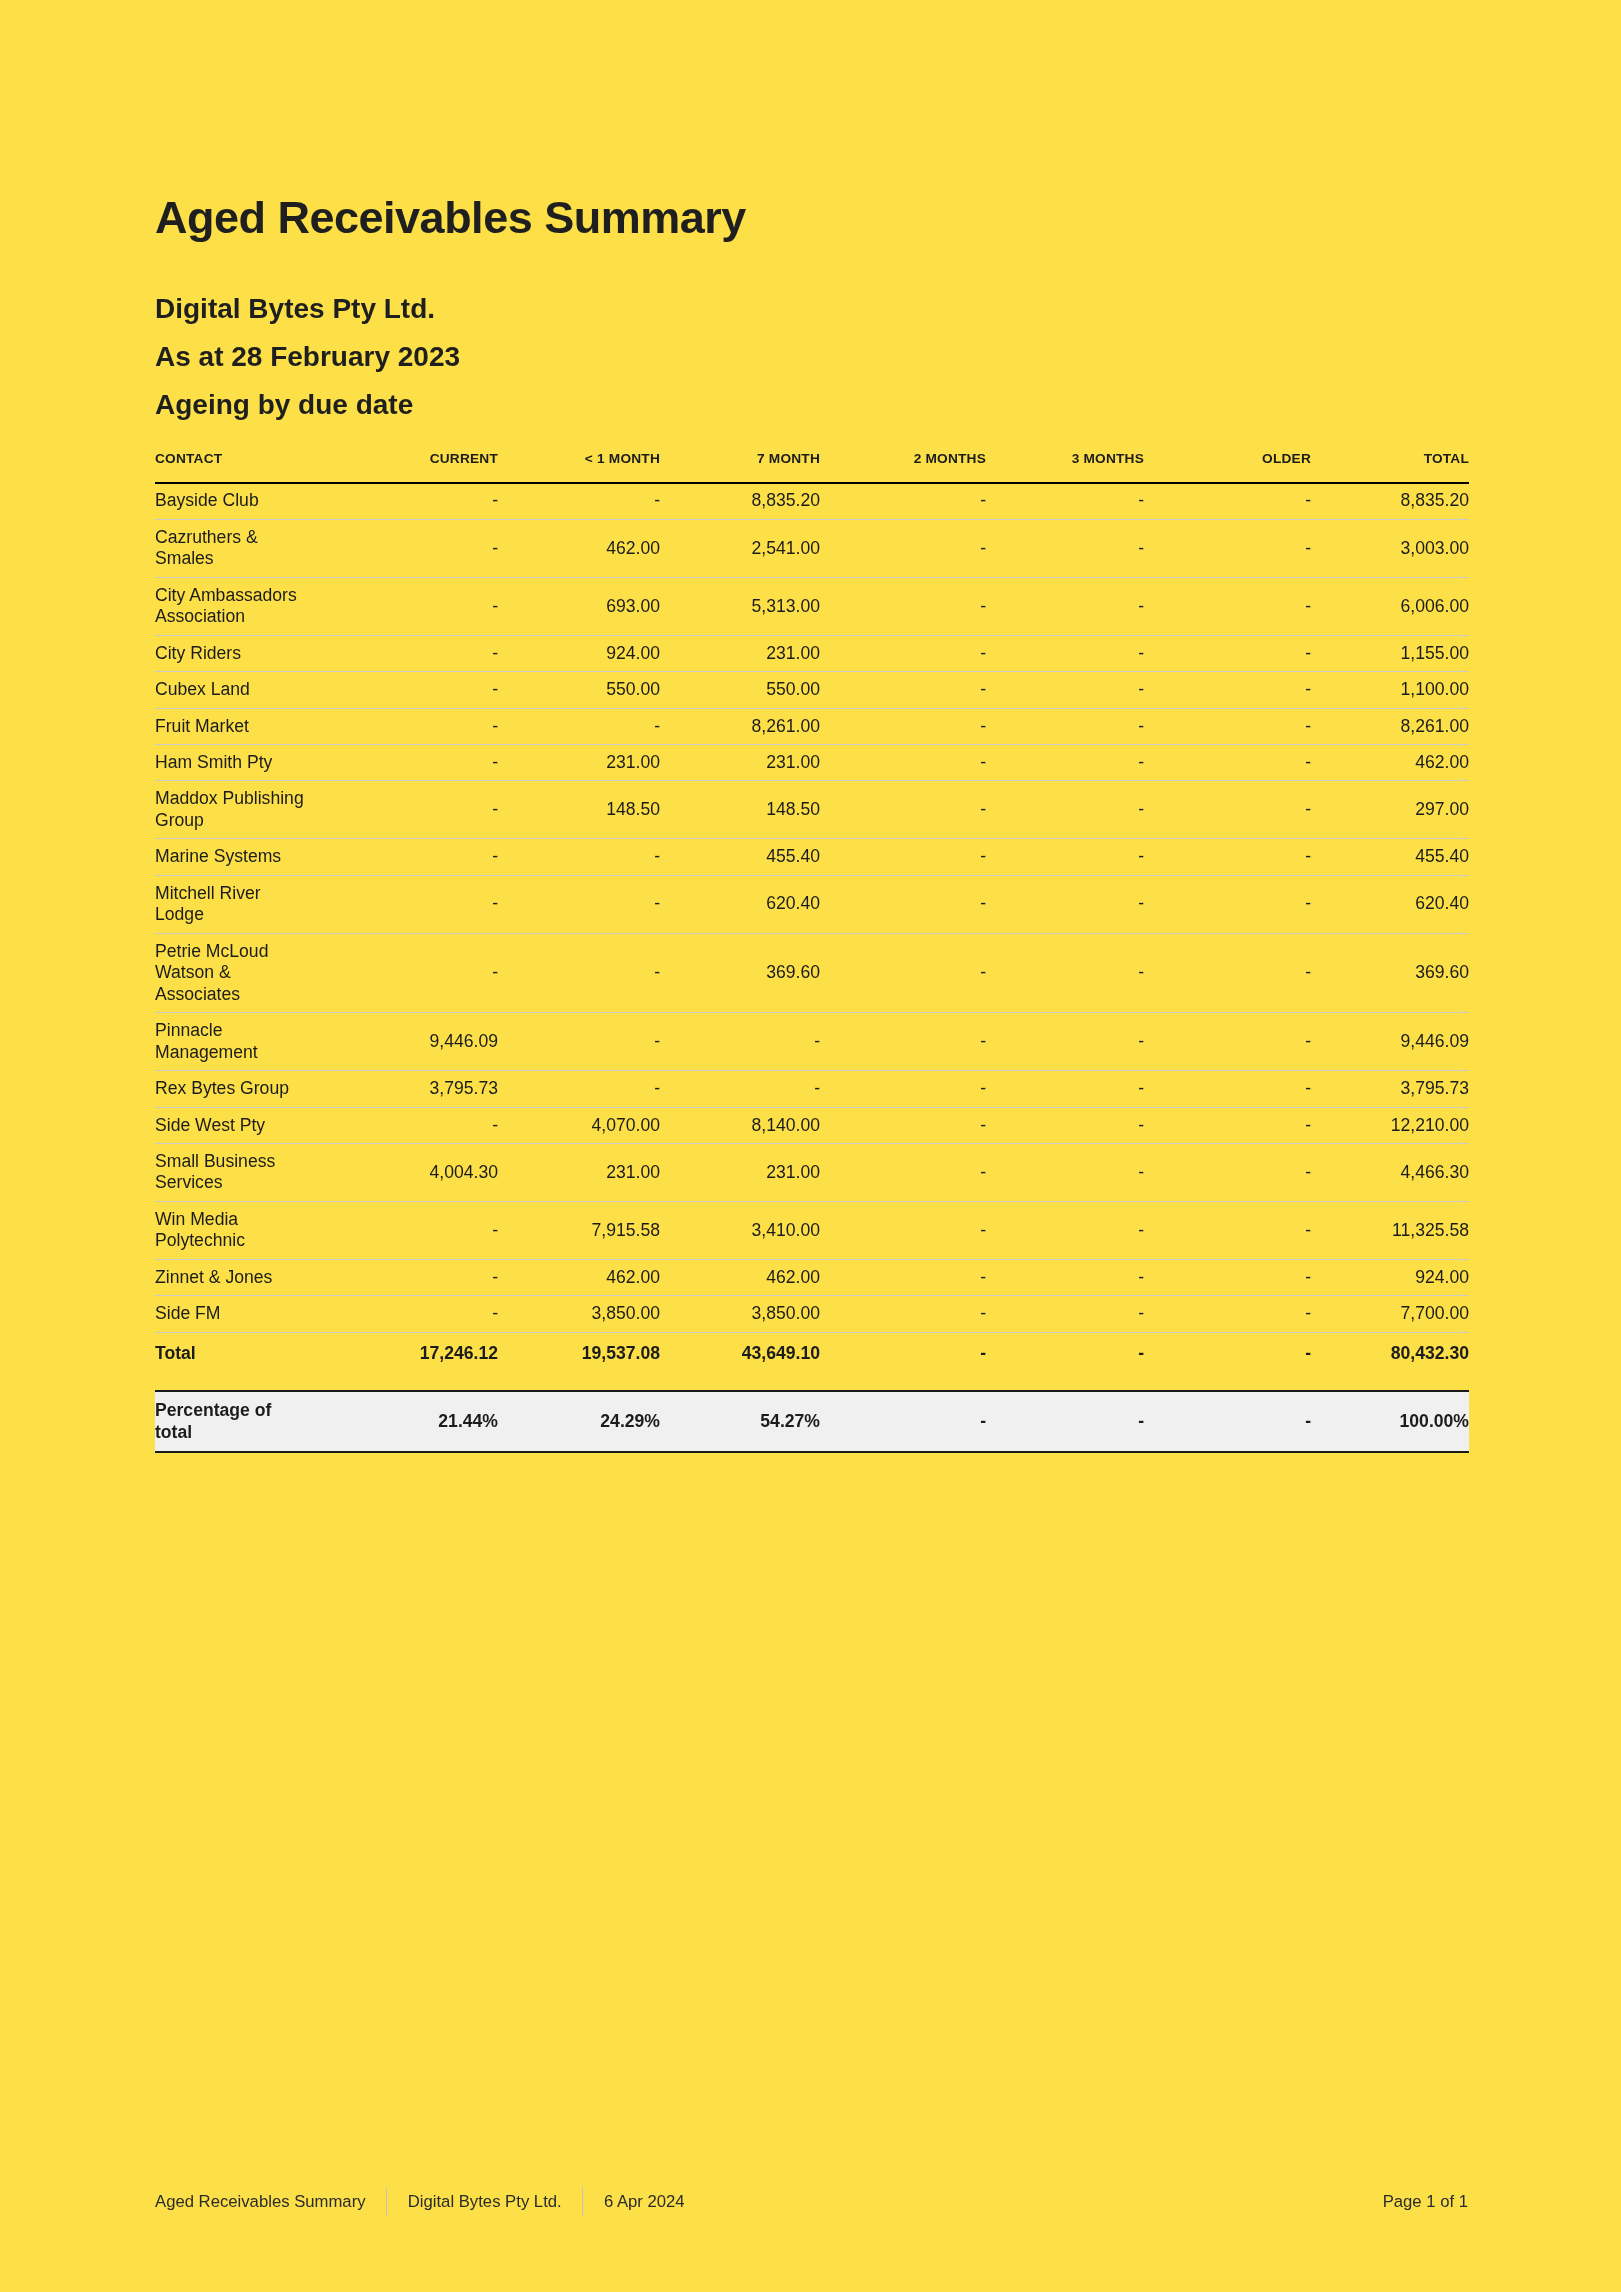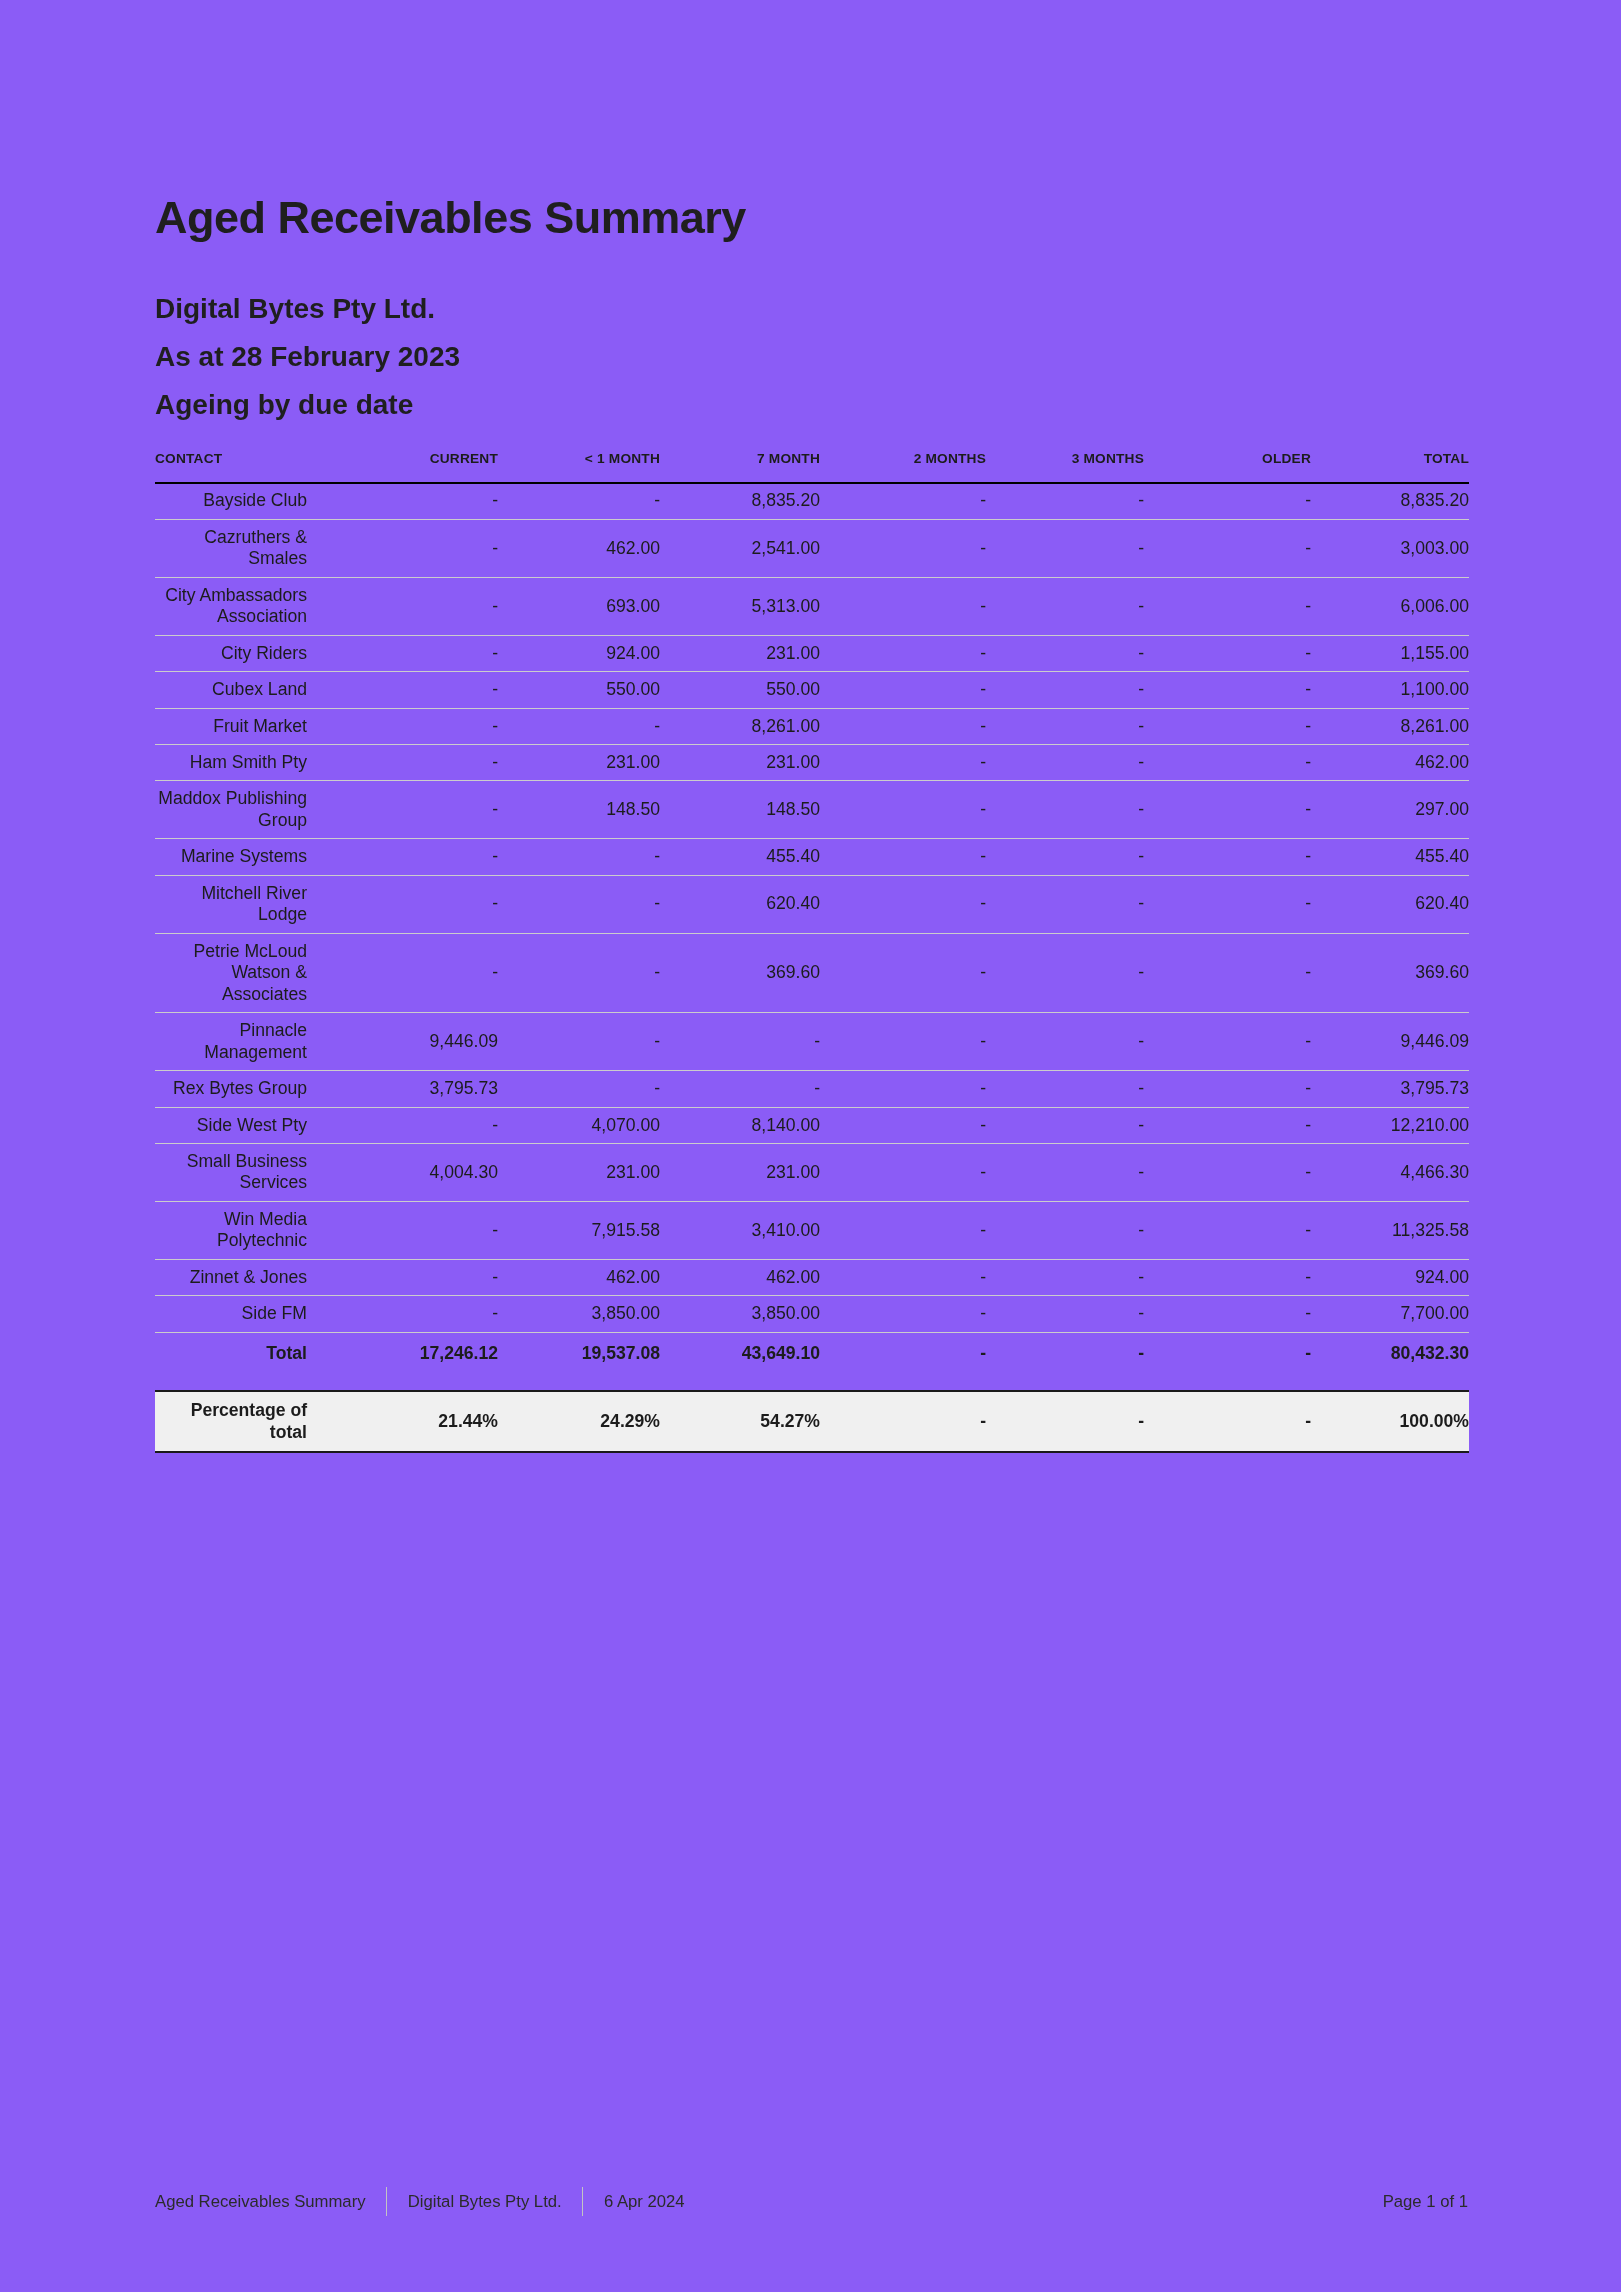--- a/index.html
+++ b/index.html
@@ -1,20 +1,20 @@
 <!DOCTYPE html>
 <html><head>
 <meta charset="utf-8">
 <style>
   html, body { margin: 0; padding: 0; background: #ffffff; }
   .page {
     position: relative;
     width: 1621px;
     height: 2293px;
-    background: #8b5cf6;
+    background: #fde047;
     font-family: "Liberation Sans", sans-serif;
     color: #1c1c1c;
     overflow: hidden;
   }
   .content {
     position: absolute;
     left: 155px;
     top: 0;
     width: 1313px;
   }
@@ -65,21 +65,21 @@
 
   table.aged td {
     font-size: 17.6px;
     line-height: 21.6px;
     text-align: right;
     vertical-align: middle;
     padding: 6.9px 0;
     border-bottom: 1px solid #cccccc;
     color: #1c1c1c;
   }
-  table.aged td:first-child { text-align: right; }
+  table.aged td:first-child { text-align: left; }
   .wrap { width: 152px; }
 
   tr.total-row td {
     font-weight: 700;
     border-bottom: none;
     padding: 10.8px 0 12.7px 0;
   }
   tr.spacer-row td {
     border-bottom: none;
     padding: 0;

